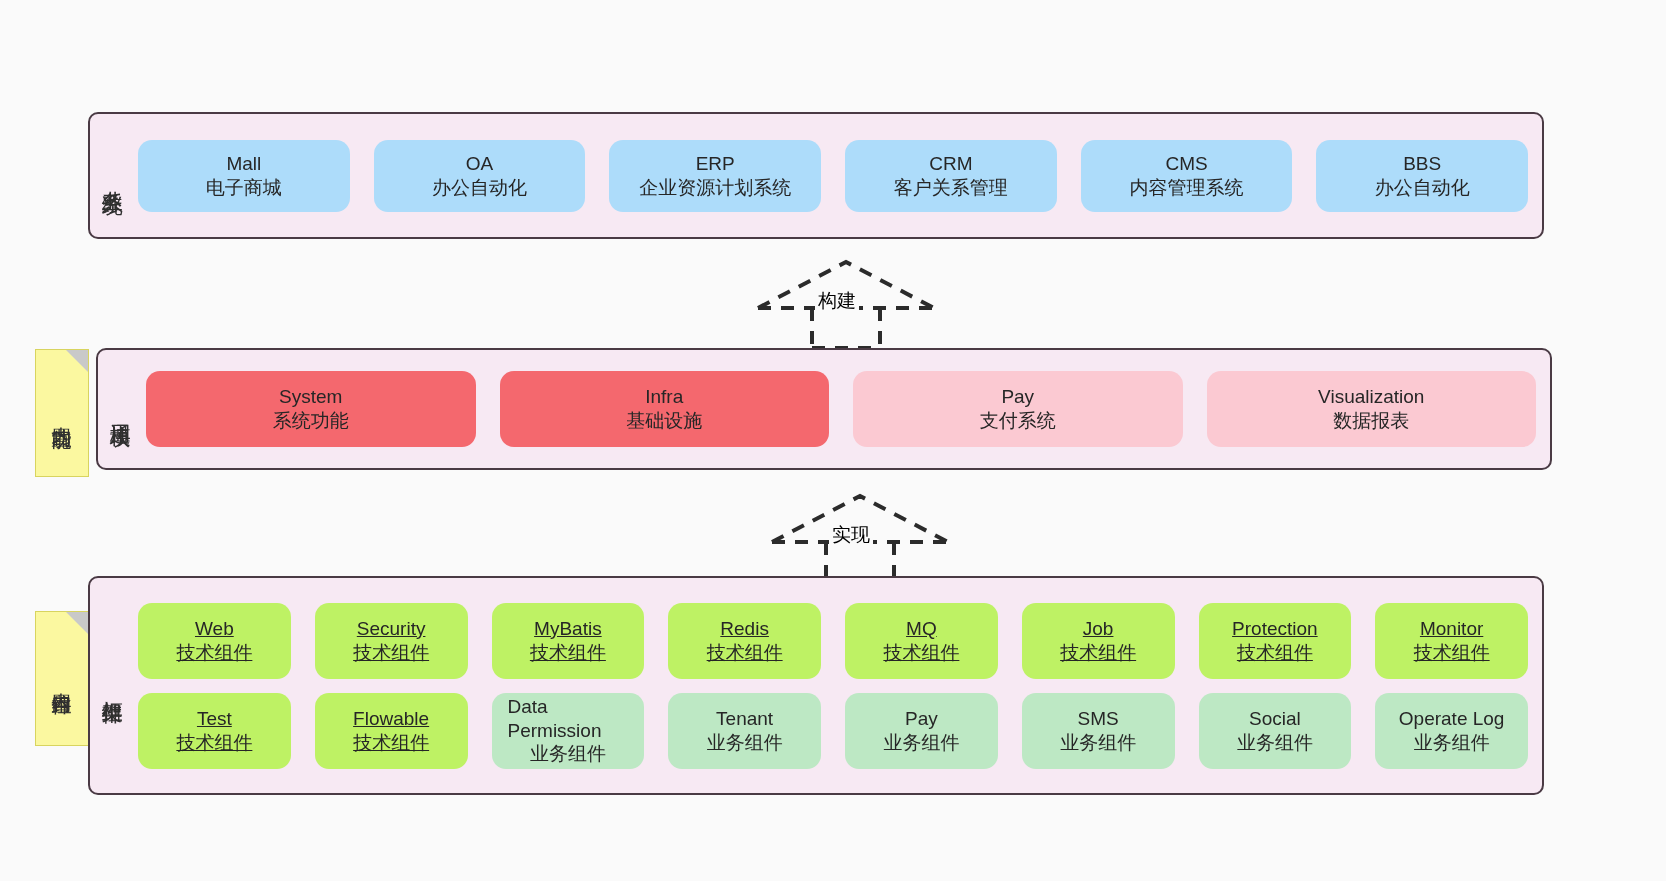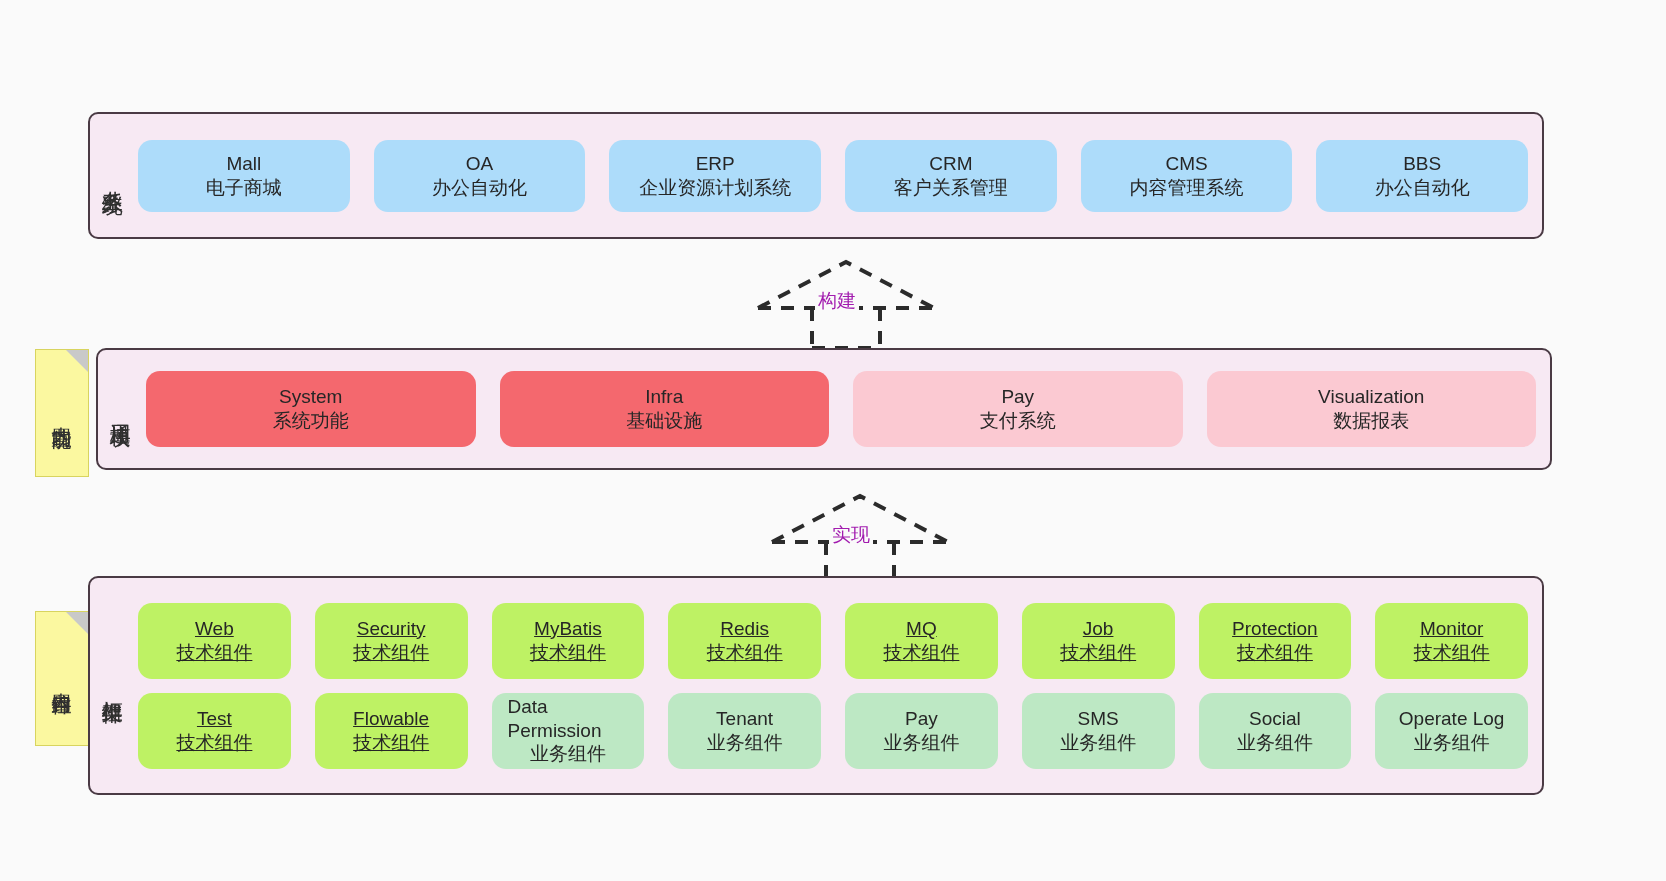--- a/index.html
+++ b/index.html
@@ -125,21 +125,21 @@
   }
   #note-common { left: 35px; top: 349px; width: 54px; height: 128px; }
   #note-frame  { left: 35px; top: 611px; width: 54px; height: 135px; }
 
   
   .arrow-group { position: absolute; }
   .arrow-group svg { display: block; overflow: visible; }
   .arrow-label {
     position: absolute;
     font-size: 19px;
-    color: #a21caf;
+    color: #000000;
     background: #fafafa;
     padding: 0 3px;
     white-space: nowrap;
   }
   #arrow-build { left: 756px; top: 258px; width: 180px; height: 92px; }
   #arrow-build .arrow-label { left: 59px; top: 30px; }
   #arrow-impl  { left: 770px; top: 492px; width: 180px; height: 92px; }
   #arrow-impl  .arrow-label { left: 59px; top: 30px; }
 </style>
 </head>

